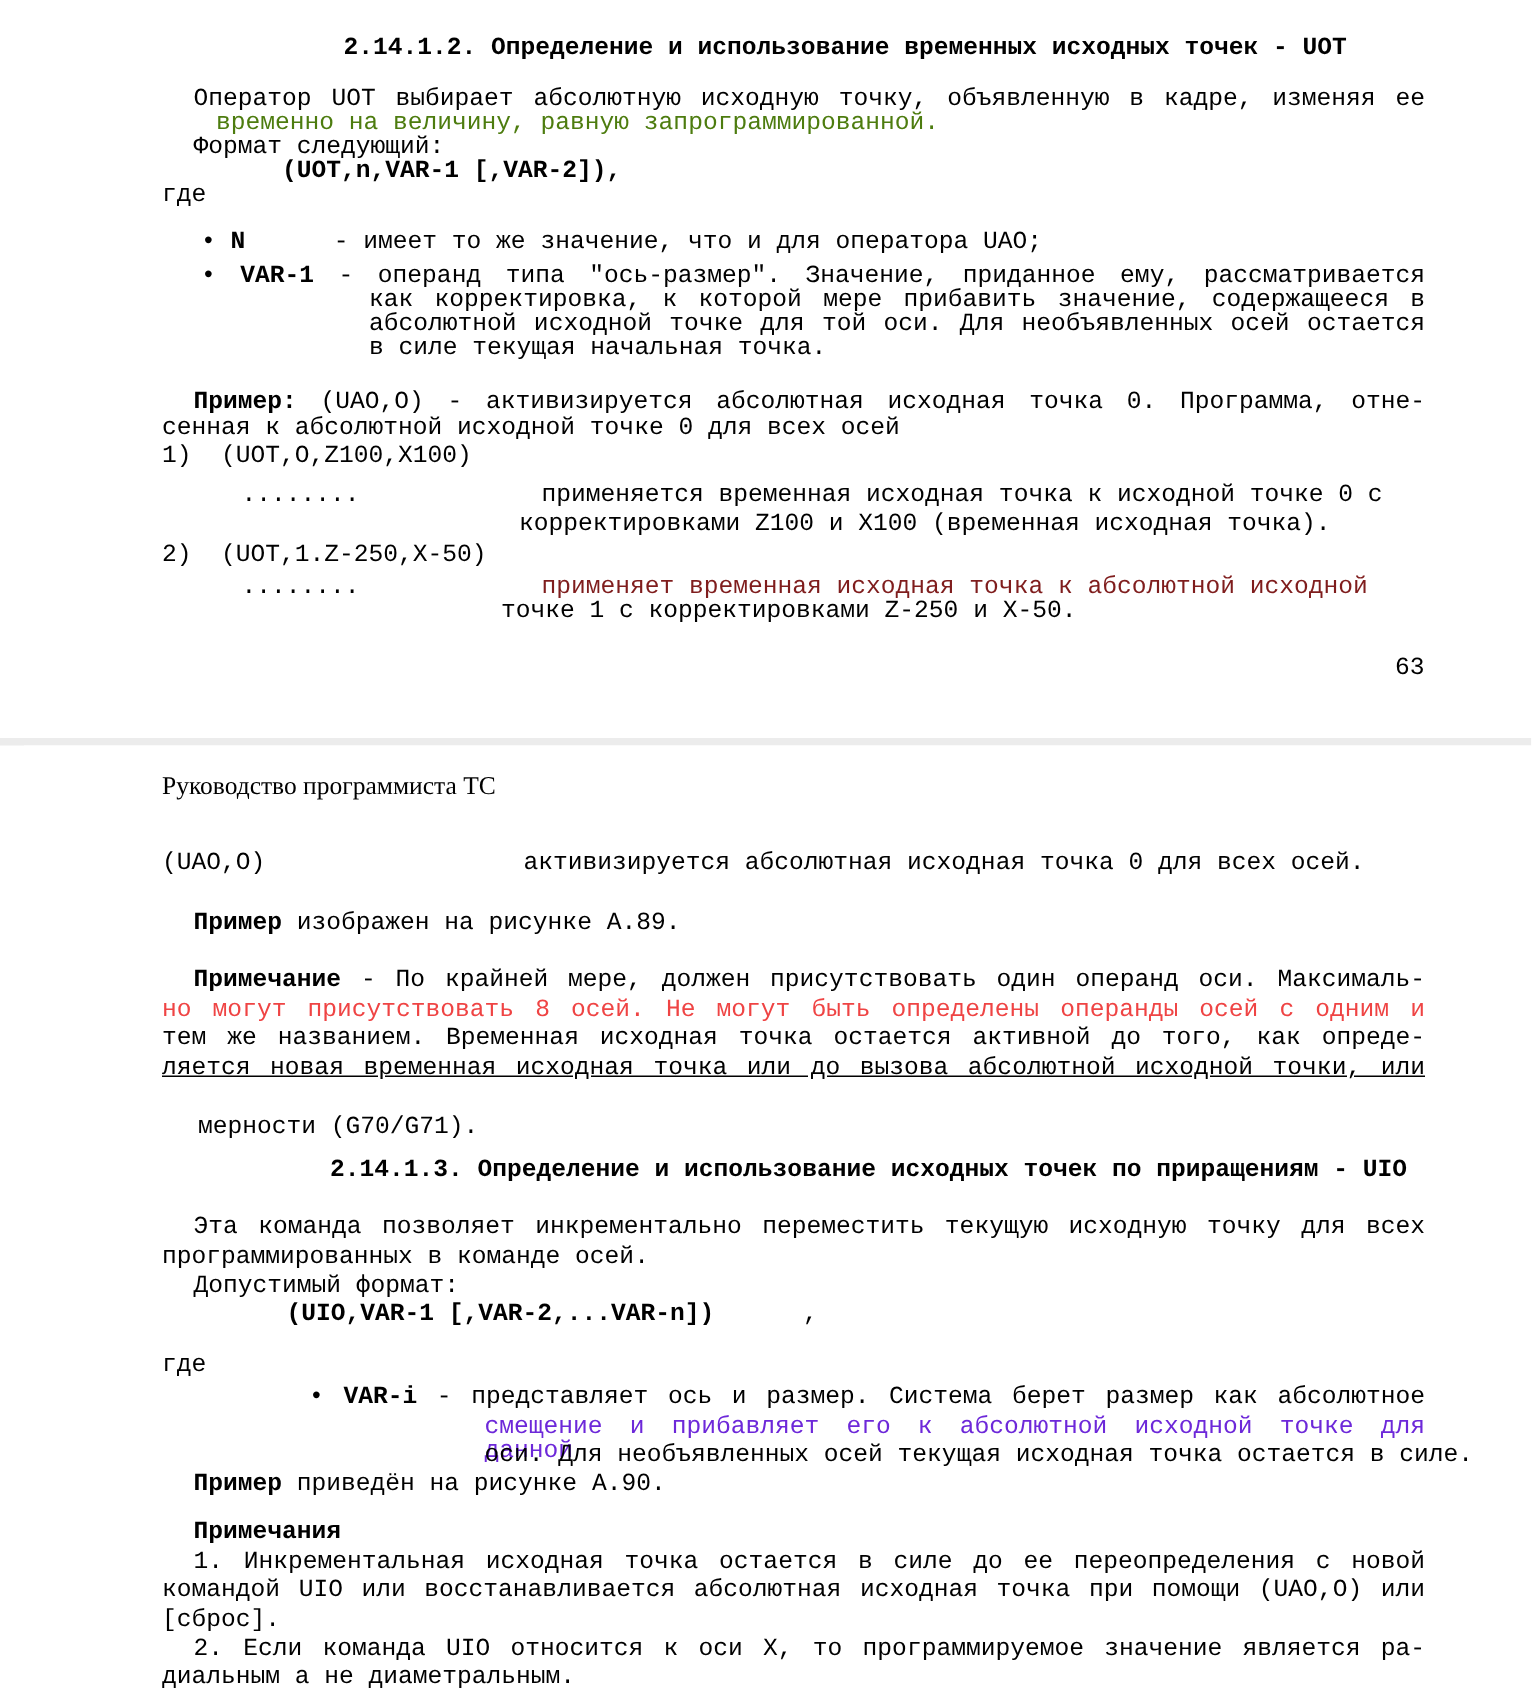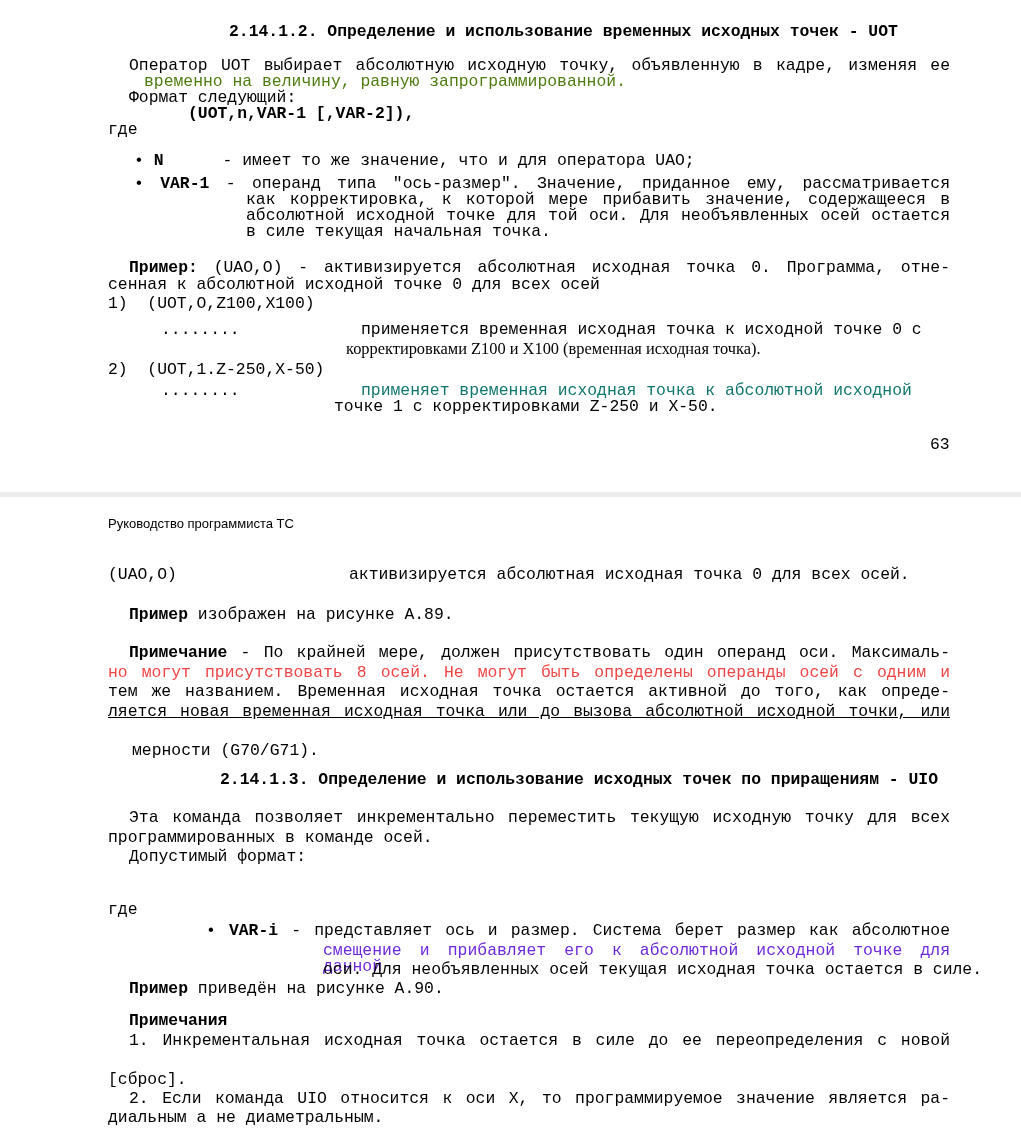--- a/index.html
+++ b/index.html
@@ -4,21 +4,21 @@
 <style>
   html,body{margin:0;padding:0;background:#ffffff;}
   #viewport{position:relative;width:1021px;height:1128px;overflow:hidden;background:#ffffff;
     font-family:"Liberation Mono","DejaVu Sans Mono",monospace;color:#000000;}
   .page{position:absolute;left:16px;width:1021px;background:#ffffff;}
   #page-1{top:0;height:492px;}
   #page-2{top:497px;height:631px;}
   .separator{position:absolute;left:0;width:1021px;}
   .line{position:absolute;white-space:pre;font-size:16.4px;line-height:16px;letter-spacing:0;}
   .line.j{white-space:normal;text-align:justify;text-align-last:justify;right:87px;}
-  .line.sans{font-family:Liberation Sans, sans-serif;font-size:13px;line-height:17px;}
+  .line.sans{font-family:Liberation Serif, serif;font-size:17px;line-height:17px;}
   .line .b{font-weight:bold;}
   .edge-mark{position:absolute;top:0;width:3px;height:3px;}
 </style>
 </head>
 <body>
 
 <div id="viewport">
   <div id="top-edge-marks">
       <div class="edge-mark" style="left: 124px; background: rgb(138, 138, 138);"></div>
       <div class="edge-mark" style="left: 346px; background: rgb(138, 138, 138);"></div>
@@ -37,46 +37,48 @@
       <div class="line" style="left: 118px; top: 153px; color: rgb(0, 0, 0);"><span class="">• </span><span class="b">N</span><span class="">      - имеет то же значение, что и для оператора UAO;</span></div>
       <div class="line j" style="left: 118px; top: 176px; color: rgb(0, 0, 0);"><span class="">• </span><span class="b">VAR-1</span><span class=""> - операнд типа "ось-размер". Значение, приданное ему, рассматривается</span></div>
       <div class="line j" style="left: 230px; top: 192px; color: rgb(0, 0, 0);"><span class="">как корректировка, к которой мере прибавить значение, содержащееся в</span></div>
       <div class="line j" style="left: 230px; top: 208px; color: rgb(0, 0, 0);"><span class="">абсолютной исходной точке для той оси. Для необъявленных осей остается</span></div>
       <div class="line" style="left: 230px; top: 224px; color: rgb(0, 0, 0);"><span class="">в силе текущая начальная точка.</span></div>
       <div class="line j" style="left: 113px; top: 260px; color: rgb(0, 0, 0);"><span class="b">Пример:</span><span class=""> (UAO,O) - активизируется абсолютная исходная точка 0. Программа, отне-</span></div>
       <div class="line" style="left: 92px; top: 277px; color: rgb(0, 0, 0);"><span class="">сенная к абсолютной исходной точке 0 для всех осей</span></div>
       <div class="line" style="left: 92px; top: 296px; color: rgb(0, 0, 0);"><span class="">1)  (UOT,O,Z100,X100)</span></div>
       <div class="line" style="left: 145px; top: 322px; color: rgb(0, 0, 0);"><span class="">........</span></div>
       <div class="line" style="left: 345px; top: 322px; color: rgb(0, 0, 0);"><span class="">применяется временная исходная точка к исходной точке 0 с</span></div>
-      <div class="line" style="left: 330px; top: 341px; color: rgb(0, 0, 0); font-family: Liberation Serif, serif;"><span class="">корректировками Z100 и X100 (временная исходная точка).</span></div>
+      <div class="line" style="left: 330px; top: 341px; color: rgb(0, 0, 0);"><span class="">корректировками Z100 и X100 (временная исходная точка).</span></div>
       <div class="line" style="left: 92px; top: 362px; color: rgb(0, 0, 0);"><span class="">2)  (UOT,1.Z-250,X-50)</span></div>
       <div class="line" style="left: 145px; top: 383px; color: rgb(0, 0, 0);"><span class="">........</span></div>
-      <div class="line" style="left: 345px; top: 383px; color: #0f766e;"><span class="">применяет временная исходная точка к абсолютной исходной</span></div>
+      <div class="line" style="left: 345px; top: 383px; color: #7f1d1d;"><span class="">применяет временная исходная точка к абсолютной исходной</span></div>
       <div class="line" style="left: 318px; top: 399px; color: rgb(0, 0, 0);"><span class="">точке 1 с корректировками Z-250 и X-50.</span></div>
       <div class="line" style="left: 914px; top: 437px; color: rgb(0, 0, 0);"><span class="">63</span></div>
     </div>
   <div class="separator" id="page-separator" style="top: 492px; height: 5px; background: rgb(236, 236, 236);"></div>
   <div class="page" id="page-2">
       <div class="line sans" style="left: 92px; top: 18px; color: rgb(0, 0, 0);"><span class="">Руководство программиста ТС</span></div>
       <div class="line" style="left: 92px; top: 70px; color: rgb(0, 0, 0);"><span class="">(UAO,O)</span></div>
       <div class="line" style="left: 333px; top: 70px; color: rgb(0, 0, 0);"><span class="">активизируется абсолютная исходная точка 0 для всех осей.</span></div>
       <div class="line" style="left: 113px; top: 110px; color: rgb(0, 0, 0);"><span class="b">Пример</span><span class=""> изображен на рисунке А.89.</span></div>
       <div class="line j" style="left: 113px; top: 148px; color: rgb(0, 0, 0);"><span class="b">Примечание</span><span class=""> - По крайней мере, должен присутствовать один операнд оси. Максималь-</span></div>
       <div class="line j" style="left: 92px; top: 168px; color: #ef4444;"><span class="">но могут присутствовать 8 осей. Не могут быть определены операнды осей с одним и</span></div>
       <div class="line j" style="left: 92px; top: 187px; color: rgb(0, 0, 0);"><span class="">тем же названием. Временная исходная точка остается активной  до того, как опреде-</span></div>
       <div class="line j" style="left: 92px; top: 207px; color: rgb(0, 0, 0); text-decoration: underline;"><span class="">ляется новая временная исходная точка или  до вызова абсолютной исходной точки, или</span></div>
       <div class="line" style="left: 92px; top: 246px; color: rgb(0, 0, 0); margin-left: 24px;"><span class="">мерности (G70/G71).</span></div>
       <div class="line" style="left: 204px; top: 275px; color: rgb(0, 0, 0);"><span class="b">2.14.1.3. Определение и использование исходных точек по приращениям - UIO</span></div>
       <div class="line j" style="left: 113px; top: 313px; color: rgb(0, 0, 0);"><span class="">Эта команда позволяет инкрементально переместить текущую исходную точку для всех</span></div>
       <div class="line" style="left: 92px; top: 333px; color: rgb(0, 0, 0);"><span class="">программированных в команде осей.</span></div>
       <div class="line" style="left: 113px; top: 352px; color: rgb(0, 0, 0);"><span class="">Допустимый формат:</span></div>
+      <div class="line" style="left: 175px; top: 371px; color: rgb(0, 0, 0);"><span class="b">(UIO,VAR-1 [,VAR-2,...VAR-n])</span><span class="">      ,</span></div>
       <div class="line" style="left: 92px; top: 405px; color: rgb(0, 0, 0);"><span class="">где</span></div>
       <div class="line j" style="left: 190px; top: 426px; color: rgb(0, 0, 0);"><span class="">• </span><span class="b">VAR-i</span><span class=""> - представляет ось и размер. Система берет размер как абсолютное</span></div>
       <div class="line j" style="left: 307px; top: 446px; color: #6d28d9;"><span class="">смещение и прибавляет его к абсолютной исходной точке для данной</span></div>
       <div class="line" style="left: 307px; top: 465px; color: rgb(0, 0, 0);"><span class="">оси. Для необъявленных осей текущая исходная точка остается в силе.</span></div>
       <div class="line" style="left: 113px; top: 484px; color: rgb(0, 0, 0);"><span class="b">Пример</span><span class=""> приведён на рисунке А.90.</span></div>
       <div class="line" style="left: 113px; top: 516px; color: rgb(0, 0, 0);"><span class="b">Примечания</span></div>
       <div class="line j" style="left: 113px; top: 536px; color: rgb(0, 0, 0);"><span class="">1. Инкрементальная исходная точка остается в силе до ее переопределения с новой</span></div>
+      <div class="line j" style="left: 92px; top: 555px; color: rgb(0, 0, 0);"><span class="">командой UIO или восстанавливается абсолютная исходная точка при помощи (UAO,O) или</span></div>
       <div class="line" style="left: 92px; top: 575px; color: rgb(0, 0, 0);"><span class="">[сброс].</span></div>
       <div class="line j" style="left: 113px; top: 594px; color: rgb(0, 0, 0);"><span class="">2. Если команда UIO относится к оси X, то программируемое значение является ра-</span></div>
       <div class="line" style="left: 92px; top: 613px; color: rgb(0, 0, 0);"><span class="">диальным а не диаметральным.</span></div>
     </div>
 </div>
 
 </body></html>

